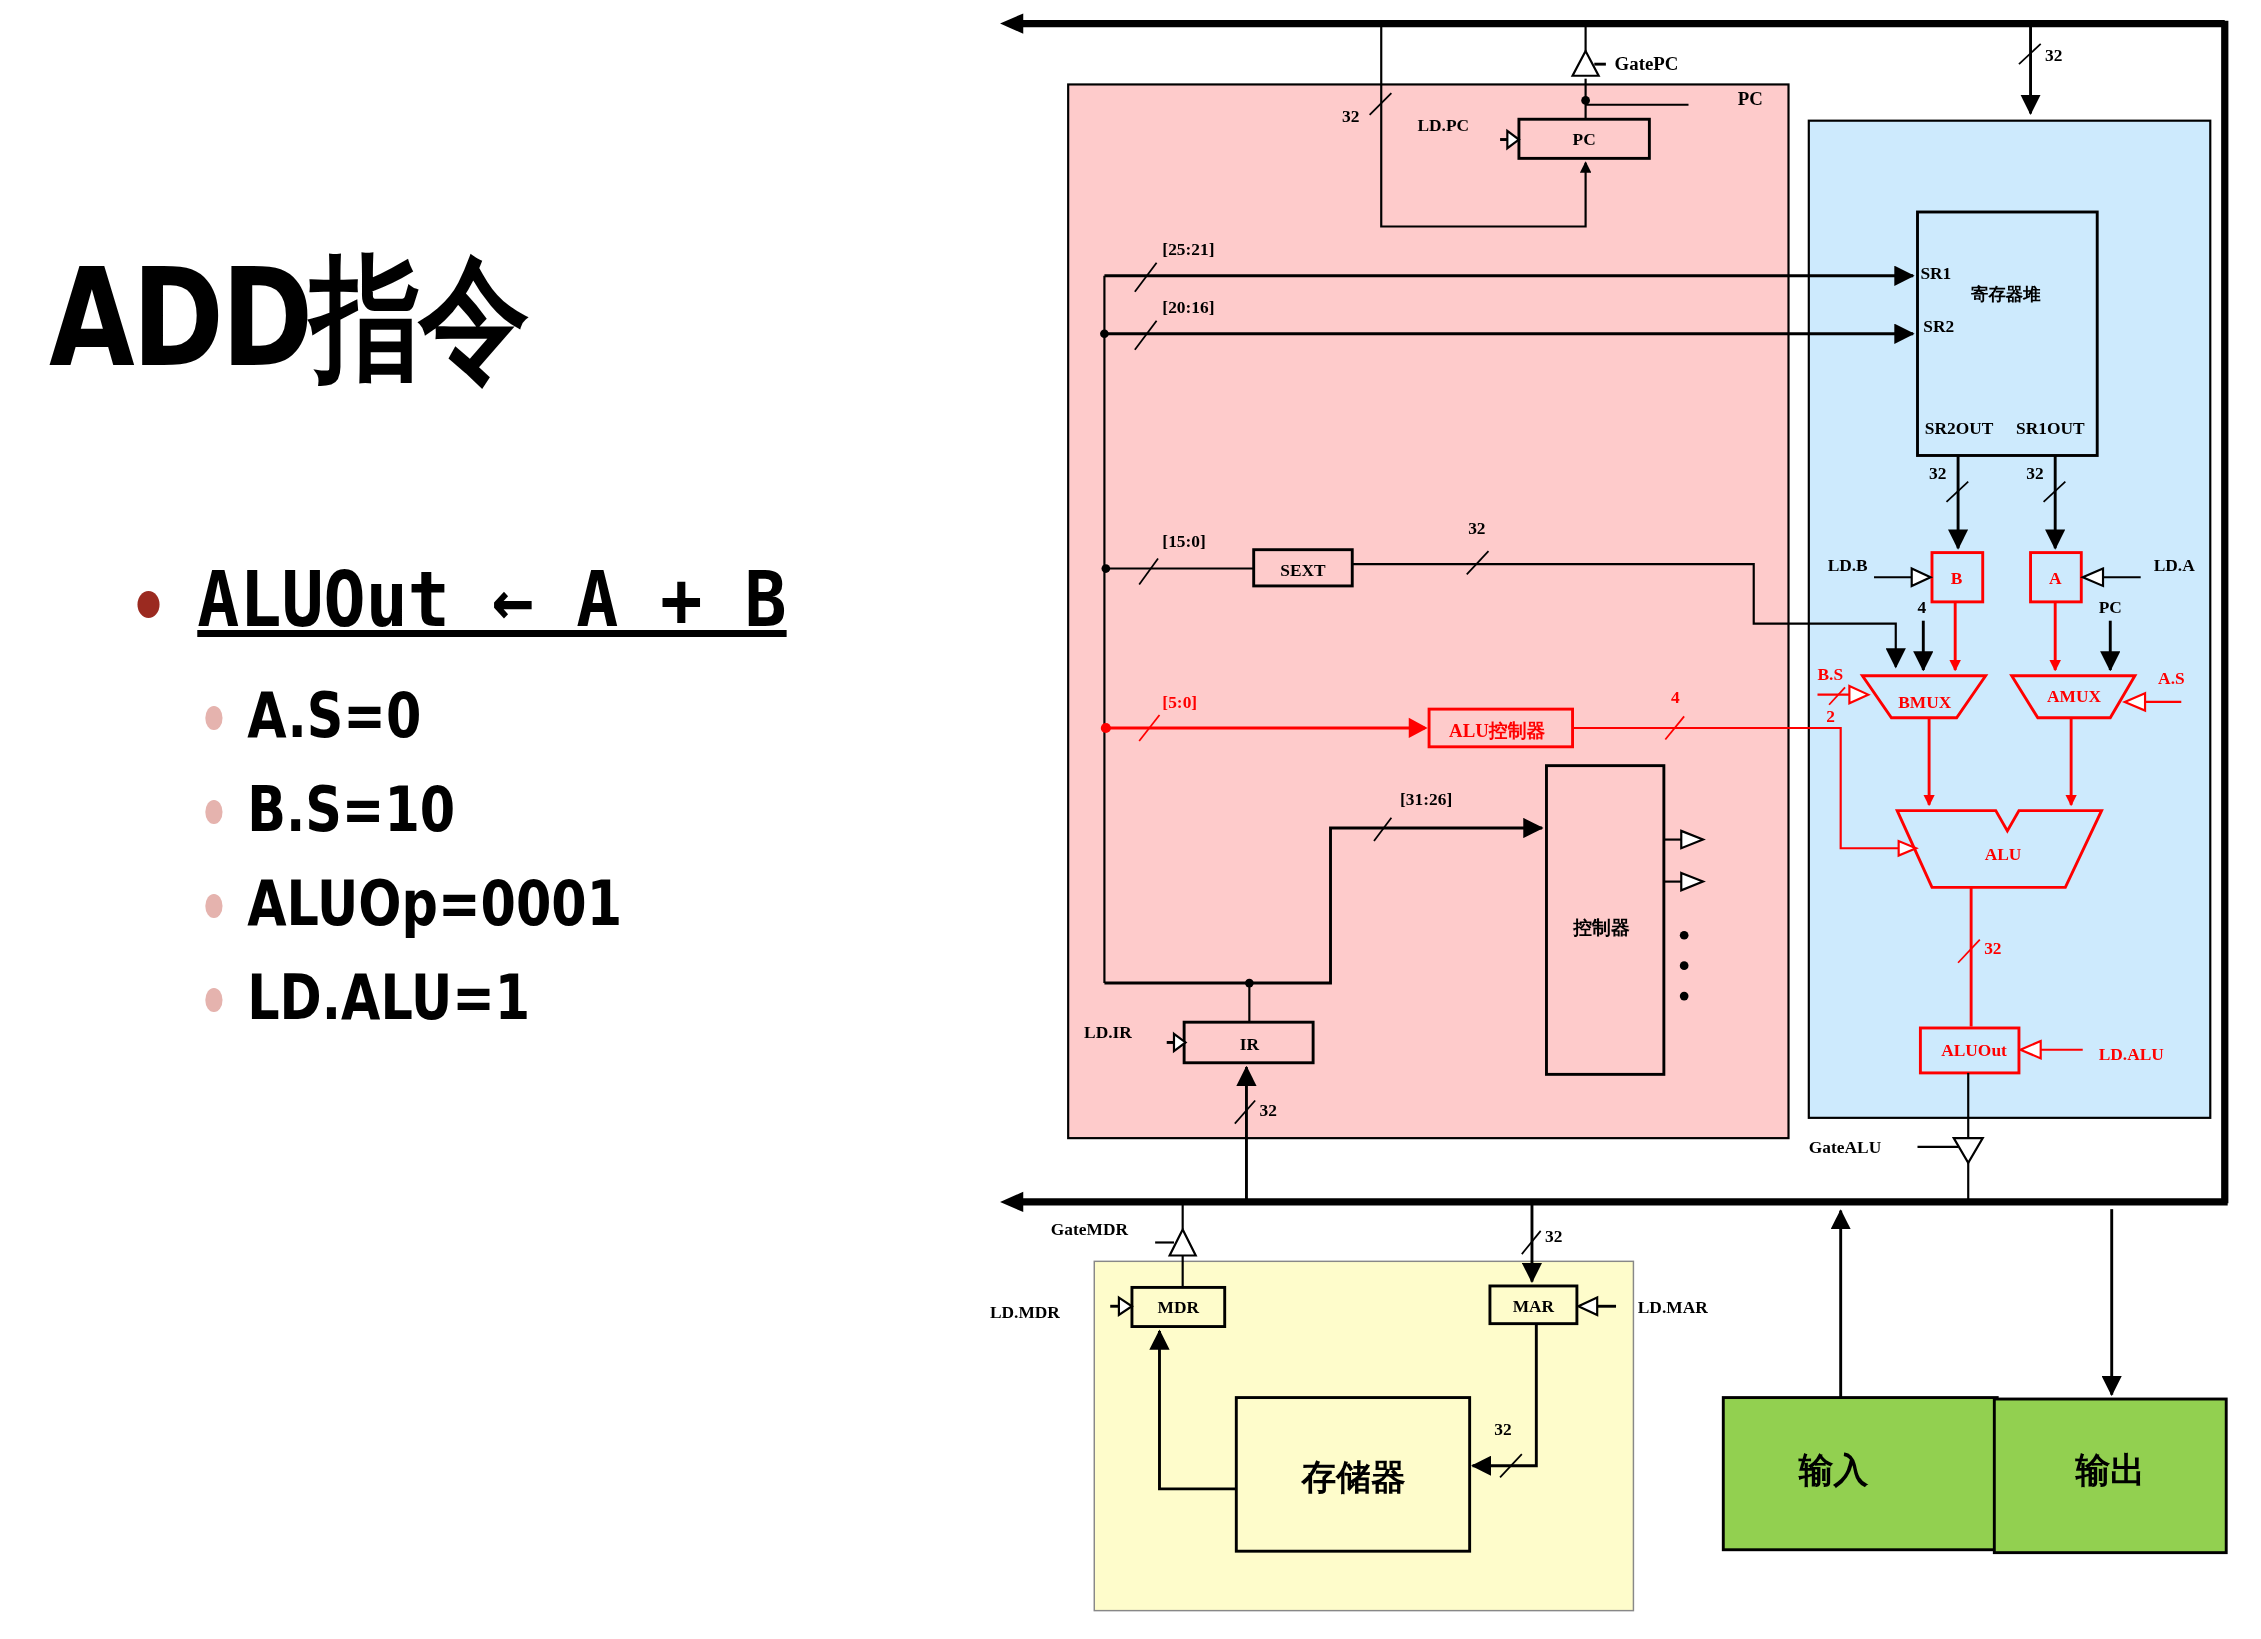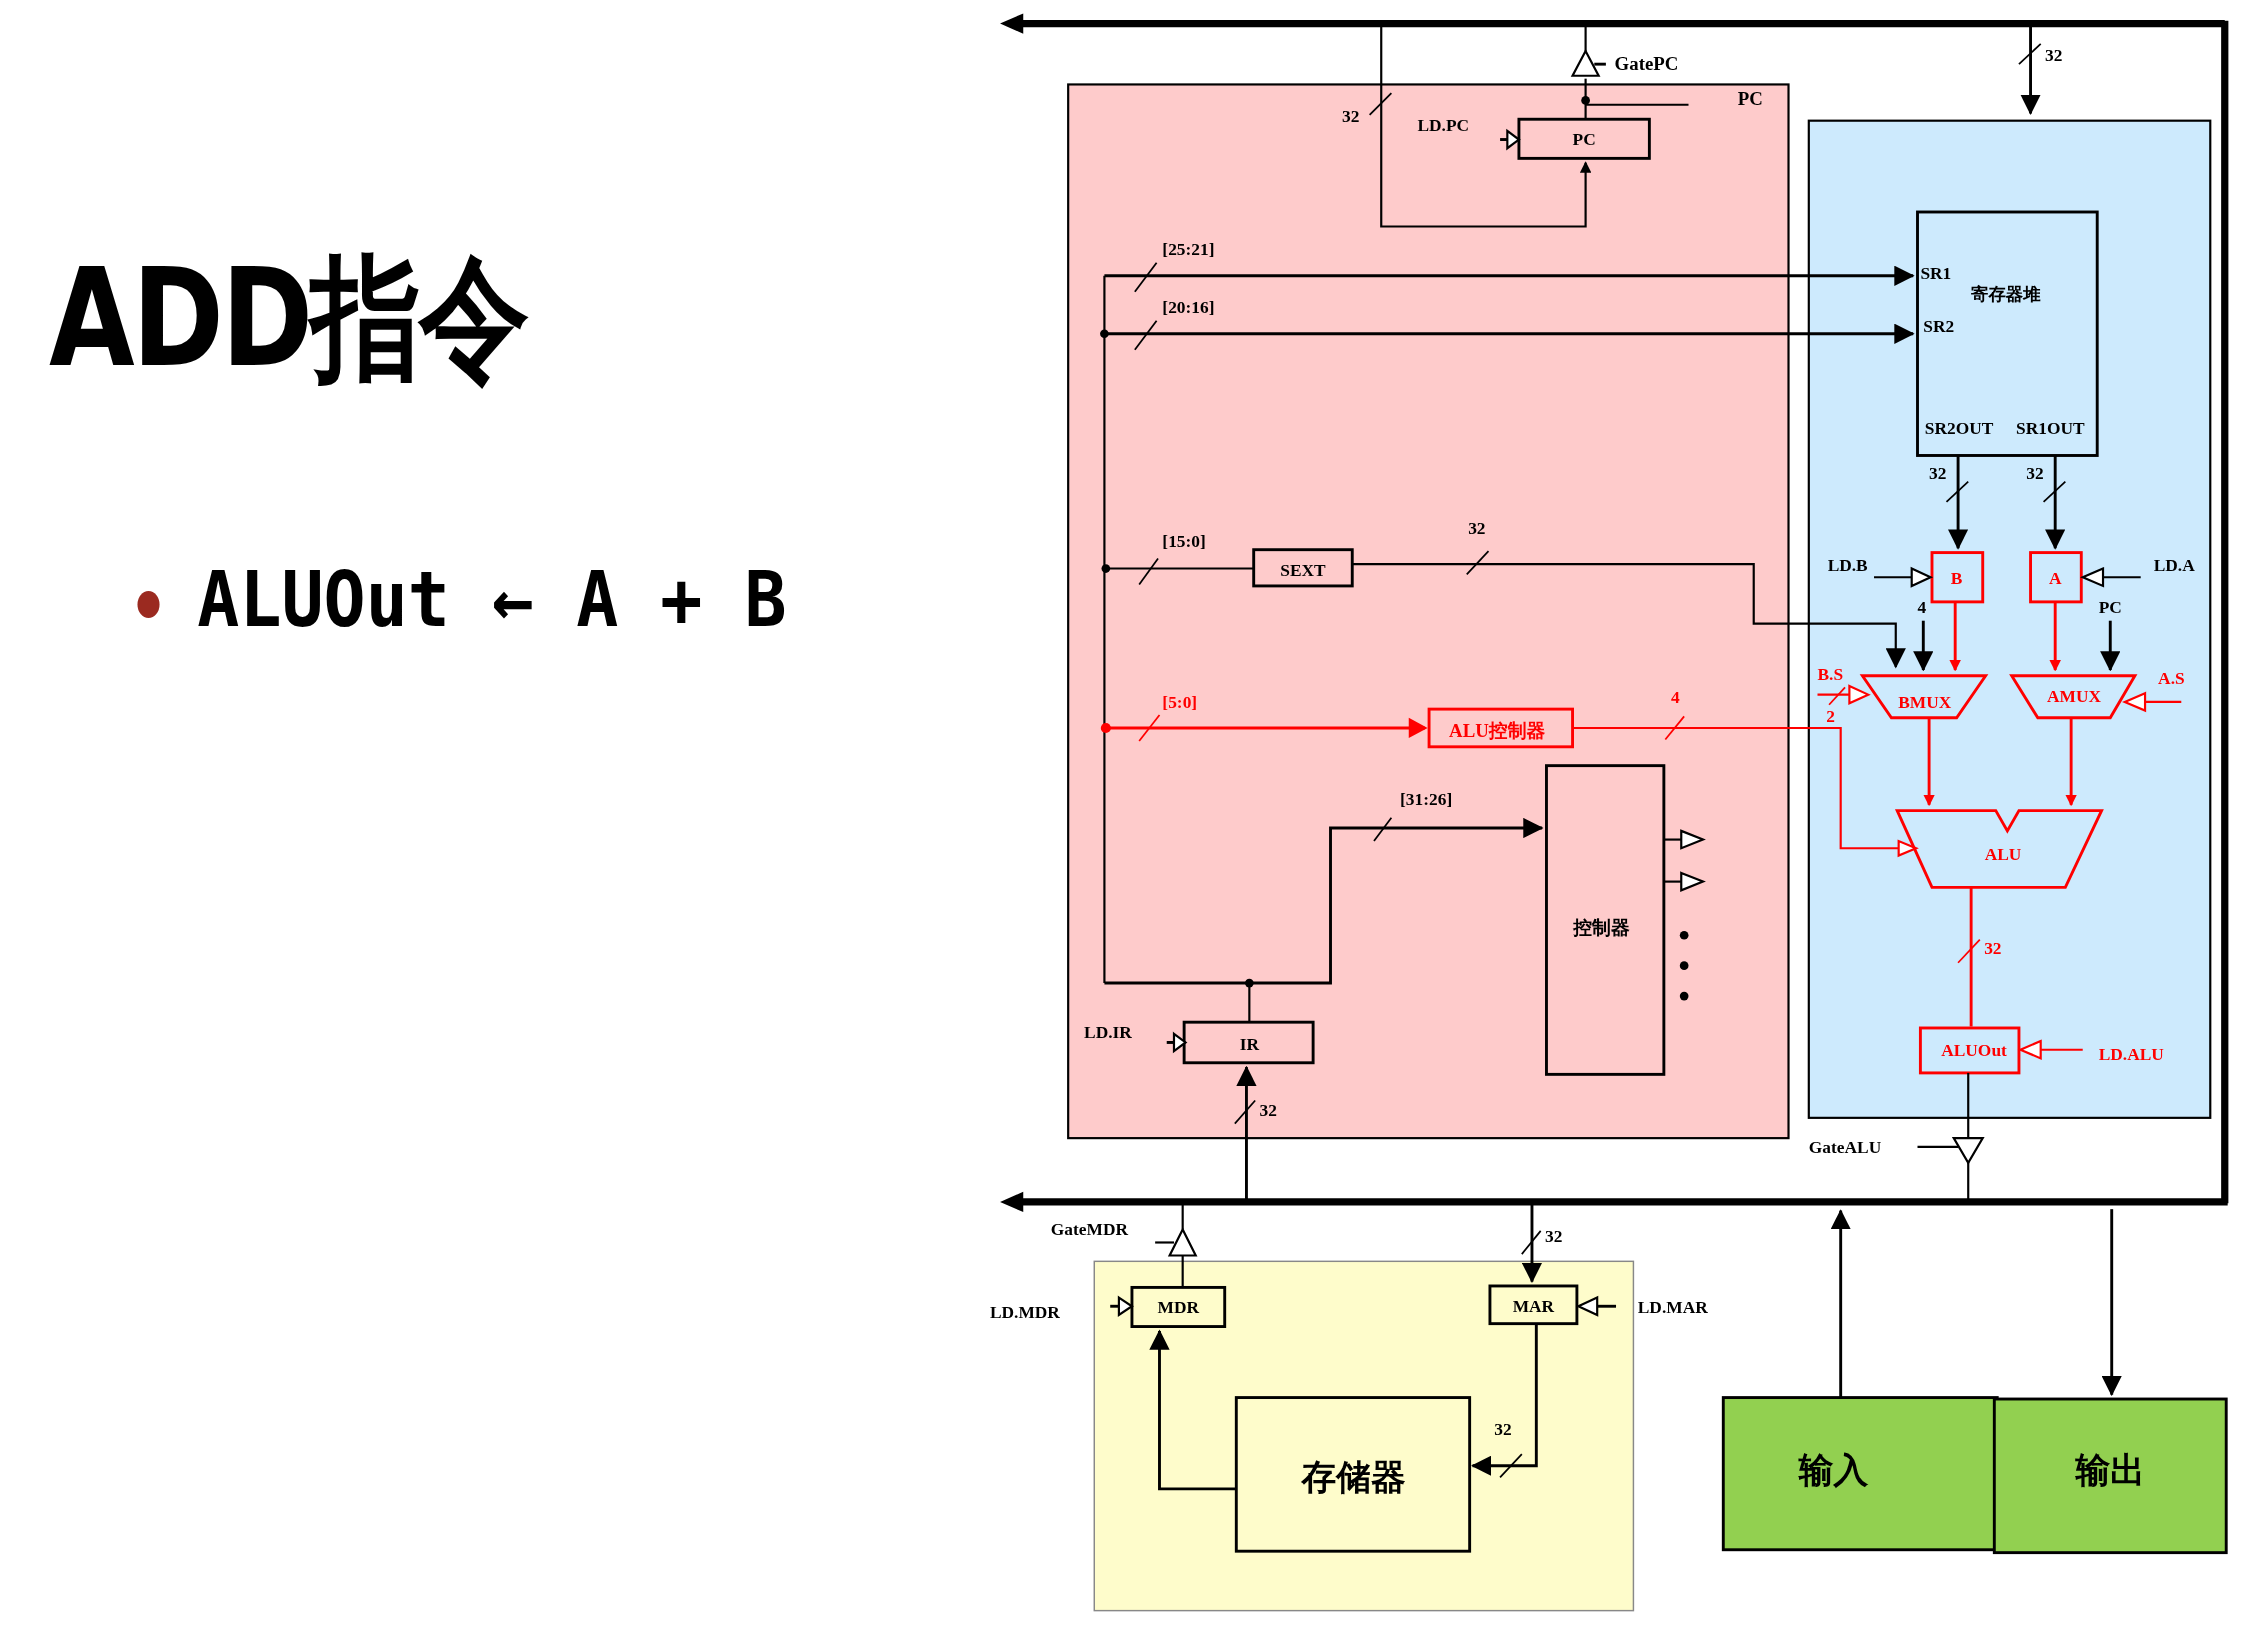--- a/index.html
+++ b/index.html
@@ -1,37 +1,55 @@
 <!DOCTYPE html>
 <html style="font-size:12.7px"><head>
 <meta charset="utf-8">
 <style>
   html, body { margin: 0; padding: 0; background: #ffffff; }
   body { width: 2261px; height: 1640px; position: relative; overflow: hidden; font-family: "DejaVu Sans", sans-serif; }
   .slide-title { position: absolute; left: 49px; top: 229px; font-family: "DejaVu Sans", sans-serif; font-weight: bold; font-size: 135px; color: #000; letter-spacing: -3.2px; transform: scaleX(0.82); transform-origin: left top; white-space: nowrap; }
-  .bullets { position: absolute; left: 143px; top: 555px; }
+  .bullets { position: absolute; left: 143px; top: 555px; text-decoration: underline; }
   .b1 { position: relative; font-family: "DejaVu Sans Mono", monospace; font-weight: bold; font-size: 76px; color: #000; white-space: nowrap; transform: scaleX(0.92); transform-origin: left top; }
   .b1 .dot { position: absolute; left: -6.3px; top: 36px; width: 24px; height: 27px; border-radius: 50%; background: #9b2a20; }
   .b1 .txt { margin-left: 59px; }
   .sub { position: relative; font-family: "DejaVu Sans", sans-serif; font-weight: bold; font-size: 62px; color: #000; white-space: nowrap; height: 94px; transform: scaleX(0.82); transform-origin: left top; }
   .sub .dot { position: absolute; left: 76px; top: 30px; width: 20.6px; height: 24px; border-radius: 50%; background: #e5b3ae; }
   .sub .txt { position: absolute; left: 127px; top: 3.2px; }
   .subs { margin-top: 32px; }
   svg.diagram { position: absolute; left: 0; top: 0; }
   svg text { font-family: "Liberation Serif", serif; font-weight: bold; }
 </style>
 </head>
 <body>
 
 <div class="slide-title">ADD指令</div>
 
 <div class="bullets">
   <div class="b1">
     <span class="dot"></span>
     <span class="txt">ALUOut ← A + B</span>
+  </div>
+  <div class="subs">
+    <div class="sub">
+        <span class="dot"></span>
+        <span class="txt">A.S=0</span>
+      </div>
+    <div class="sub">
+        <span class="dot"></span>
+        <span class="txt">B.S=10</span>
+      </div>
+    <div class="sub">
+        <span class="dot"></span>
+        <span class="txt">ALUOp=0001</span>
+      </div>
+    <div class="sub">
+        <span class="dot"></span>
+        <span class="txt">LD.ALU=1</span>
+      </div>
   </div>
 </div>
 
 <svg class="diagram" width="2261" height="1640" viewBox="0 0 1560 1131" xmlns="http://www.w3.org/2000/svg">
   <defs>
     <marker id="ab" markerWidth="8" markerHeight="8" refX="7" refY="4" orient="auto" markerUnits="userSpaceOnUse">
         <path d="M0,0 L8,4 L0,8 Z" fill="#000"></path>
       </marker>
     <marker id="ar" markerWidth="8" markerHeight="8" refX="7" refY="4" orient="auto" markerUnits="userSpaceOnUse">
         <path d="M0,0 L8,4 L0,8 Z" fill="#f00"></path>

